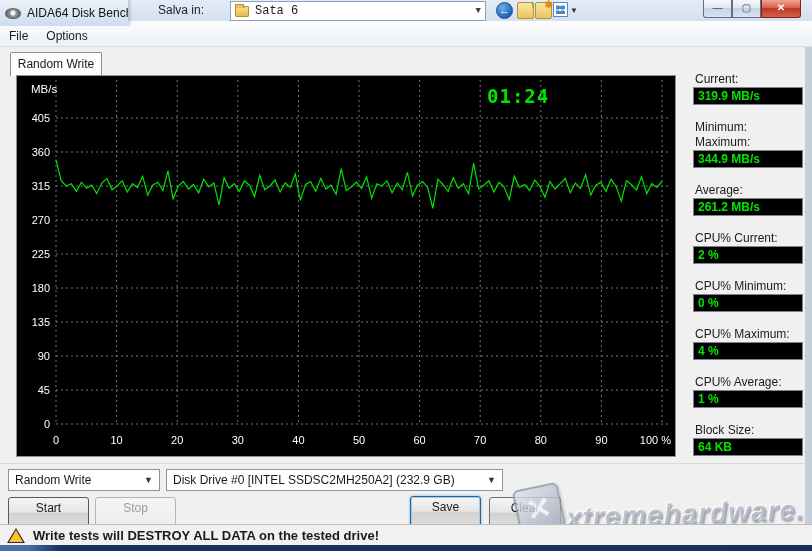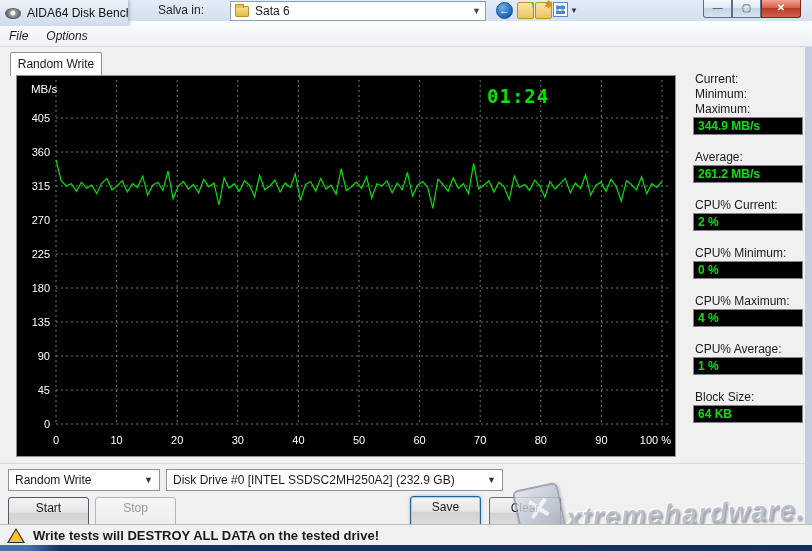--- a/index.html
+++ b/index.html
@@ -8,21 +8,21 @@
     position:relative; width:812px; height:551px; overflow:hidden;
     background:#f0f0f0; font-family:"Liberation Sans", sans-serif; color:#1a1a1a;
   }
   
   .dlg-strip { position:absolute; left:127px; top:0; width:685px; height:21px;
     background:linear-gradient(#e3ecf7,#d3e0ef); border-left:1px solid #f5f8fb; }
   .dlg-white { position:absolute; left:127px; top:21px; width:685px; height:6px;
     background:#fbfcfd; border-left:1px solid #e8e8e8; }
   .dlg-label { position:absolute; left:158px; top:3px; font-size:12px; color:#1e1e1e; }
   .dlg-combo { position:absolute; left:230px; top:1px; width:256px; height:20px;
-    background:#fff; border:1px solid #8ea0b9; display:flex; align-items:center; padding:0 4px; font-size:12px; }
+    background:#fff; border:1px solid #8ea0b9; display:flex; align-items:center; padding:0 4px; font-size:12px;font-family:Liberation Mono, monospace; }
   .dlg-combo .arrow { margin-left:auto; font-size:9px; color:#444; }
   .folder-ic { position:relative; width:14px; height:11px; margin-right:6px;
     background:linear-gradient(#f7df92,#e8b94f); border:1px solid #b9912f; border-radius:1px; }
   .folder-ic::before { content:""; position:absolute; left:-1px; top:-3px; width:7px; height:3px;
     background:#e8c15e; border:1px solid #b9912f; border-bottom:none; border-radius:1px 1px 0 0; }
   .tb-icon { position:absolute; top:2px; width:17px; height:17px; cursor:default; }
   .ic-back { left:496px; border-radius:50%;
     background:radial-gradient(circle at 35% 30%, #6fb1e8, #1d66b5 70%); border:1px solid #14528f;
     color:#fff; font-size:11px; font-weight:bold; text-align:center; line-height:15px; }
   .ic-folder { background:linear-gradient(#f9e6a6,#eec35f); border:1px solid #b9912f; border-radius:2px; position:absolute; }
@@ -46,21 +46,21 @@
     background:linear-gradient(#f0a494,#d6604c 45%,#b83723 46%,#d2604e); border-color:#7e2418; }
   
   .title-piece { position:absolute; left:0; top:0; width:128px; height:26px;
     background:linear-gradient(#ecf2fa,#cfdcee); box-shadow:2px 0 3px rgba(60,70,90,.25);
     display:flex; align-items:center; padding-left:5px; overflow:hidden; white-space:nowrap; }
   .title-text { font-size:12px; color:#111; }
   .disk-ic { width:16px; height:11px; border-radius:50%; margin-right:6px; flex:0 0 auto;
     background:radial-gradient(circle at 50% 45%, #f2f2f2 0 2px, #9a9a9a 3px, #6e6e6e 70%); border:1px solid #5c5c5c; }
   
   .menubar { position:absolute; left:0; top:26px; width:812px; height:21px;
-    background:linear-gradient(#f8fafc,#eef1f5); border-bottom:1px solid #d8dce2; display:flex; align-items:center;font-style:italic; }
+    background:linear-gradient(#f8fafc,#eef1f5); border-bottom:1px solid #d8dce2; display:flex; align-items:center; }
   .menu-item { font-size:12px; padding:2px 9px; }
   
   .tab { position:absolute; left:10px; top:52px; width:92px; height:24px;
     background:#fdfdfd; border:1px solid #8f9097; border-bottom:none; border-radius:2px 2px 0 0;
     font-size:12px; text-align:center; line-height:22px; }
   
   .chart-box { position:absolute; left:16px; top:75px; width:660px; height:382px;
     background:#000; border:1px solid #8f9097; }
   .timer { position:absolute; left:470px; top:9px; width:120px; text-align:left;
     font-family:"DejaVu Sans Mono", monospace; font-weight:bold; font-size:19px; color:#00e400; letter-spacing:1px; }
@@ -196,20 +196,21 @@
         <line x1="645" y1="4" x2="645" y2="348" stroke="#777" stroke-dasharray="2 3" stroke-width="1"></line>
         <text x="654" y="368" fill="#fff" font-size="11" text-anchor="end" font-family="&quot;Liberation Sans&quot;,sans-serif">100 %</text>
         <text x="14" y="17" fill="#fff" font-size="11.5" font-family="&quot;Liberation Sans&quot;,sans-serif">MB/s</text>
         <polyline points="39.0,83.6 44.1,104.7 49.2,110.0 54.3,107.7 59.4,115.3 64.5,106.2 69.6,112.3 74.6,109.2 79.7,117.6 84.8,107.0 89.9,102.4 95.0,113.8 100.1,110.0 105.2,104.7 110.3,116.0 115.4,107.7 120.5,111.5 125.6,100.2 130.7,119.1 135.8,109.2 140.8,106.2 145.9,114.5 151.0,94.9 156.1,122.8 161.2,110.0 166.3,105.5 171.4,113.0 176.5,108.5 181.6,116.8 186.7,103.2 191.8,110.8 196.9,107.0 202.0,128.9 207.1,101.7 212.1,112.3 217.2,107.7 222.3,115.3 227.4,104.7 232.5,109.2 237.6,120.6 242.7,99.4 247.8,113.8 252.9,110.0 258.0,104.0 263.1,116.0 268.2,107.0 273.3,111.5 278.3,97.9 283.4,124.4 288.5,108.5 293.6,105.5 298.7,115.3 303.8,102.4 308.9,113.0 314.0,109.2 319.1,118.3 324.2,92.6 329.3,114.5 334.4,110.8 339.5,106.2 344.5,112.3 349.6,100.9 354.7,122.1 359.8,107.7 364.9,110.0 370.0,104.7 375.1,116.8 380.2,107.0 385.3,113.8 390.4,96.4 395.5,119.8 400.6,109.2 405.7,105.5 410.7,111.5 415.8,132.4 420.9,103.2 426.0,108.5 431.1,115.3 436.2,101.7 441.3,112.3 446.4,107.7 451.5,117.6 456.6,87.4 461.7,113.0 466.8,109.2 471.9,104.7 476.9,116.0 482.0,106.2 487.1,110.8 492.2,123.6 497.3,100.2 502.4,111.5 507.5,108.5 512.6,114.5 517.7,104.0 522.8,110.0 527.9,121.3 533.0,105.5 538.1,113.0 543.2,107.7 548.2,102.4 553.3,116.8 558.4,107.0 563.5,112.3 568.6,98.7 573.7,119.1 578.8,109.2 583.9,106.2 589.0,115.3 594.1,103.2 599.2,110.8 604.3,125.1 609.4,104.7 614.4,108.5 619.5,113.8 624.6,100.9 629.7,117.6 634.8,107.7 639.9,111.5 645.0,105.5" fill="none" stroke="#00e400" stroke-width="1.2"></polyline>
       </svg>
     <div class="timer">01:24</div>
   </div>
 
   <div class="stats">
     <div class="stat-label">Current:</div>
+    <div class="stat-value">319.9 MB/s</div>
     <div class="stat-label">Minimum:</div>
     <div class="stat-label">Maximum:</div>
     <div class="stat-value">344.9 MB/s</div>
     <div class="stat-label">Average:</div>
     <div class="stat-value">261.2 MB/s</div>
     <div class="stat-label gap-extra">CPU% Current:</div>
     <div class="stat-value">2 %</div>
     <div class="stat-label">CPU% Minimum:</div>
     <div class="stat-value">0 %</div>
     <div class="stat-label">CPU% Maximum:</div>

